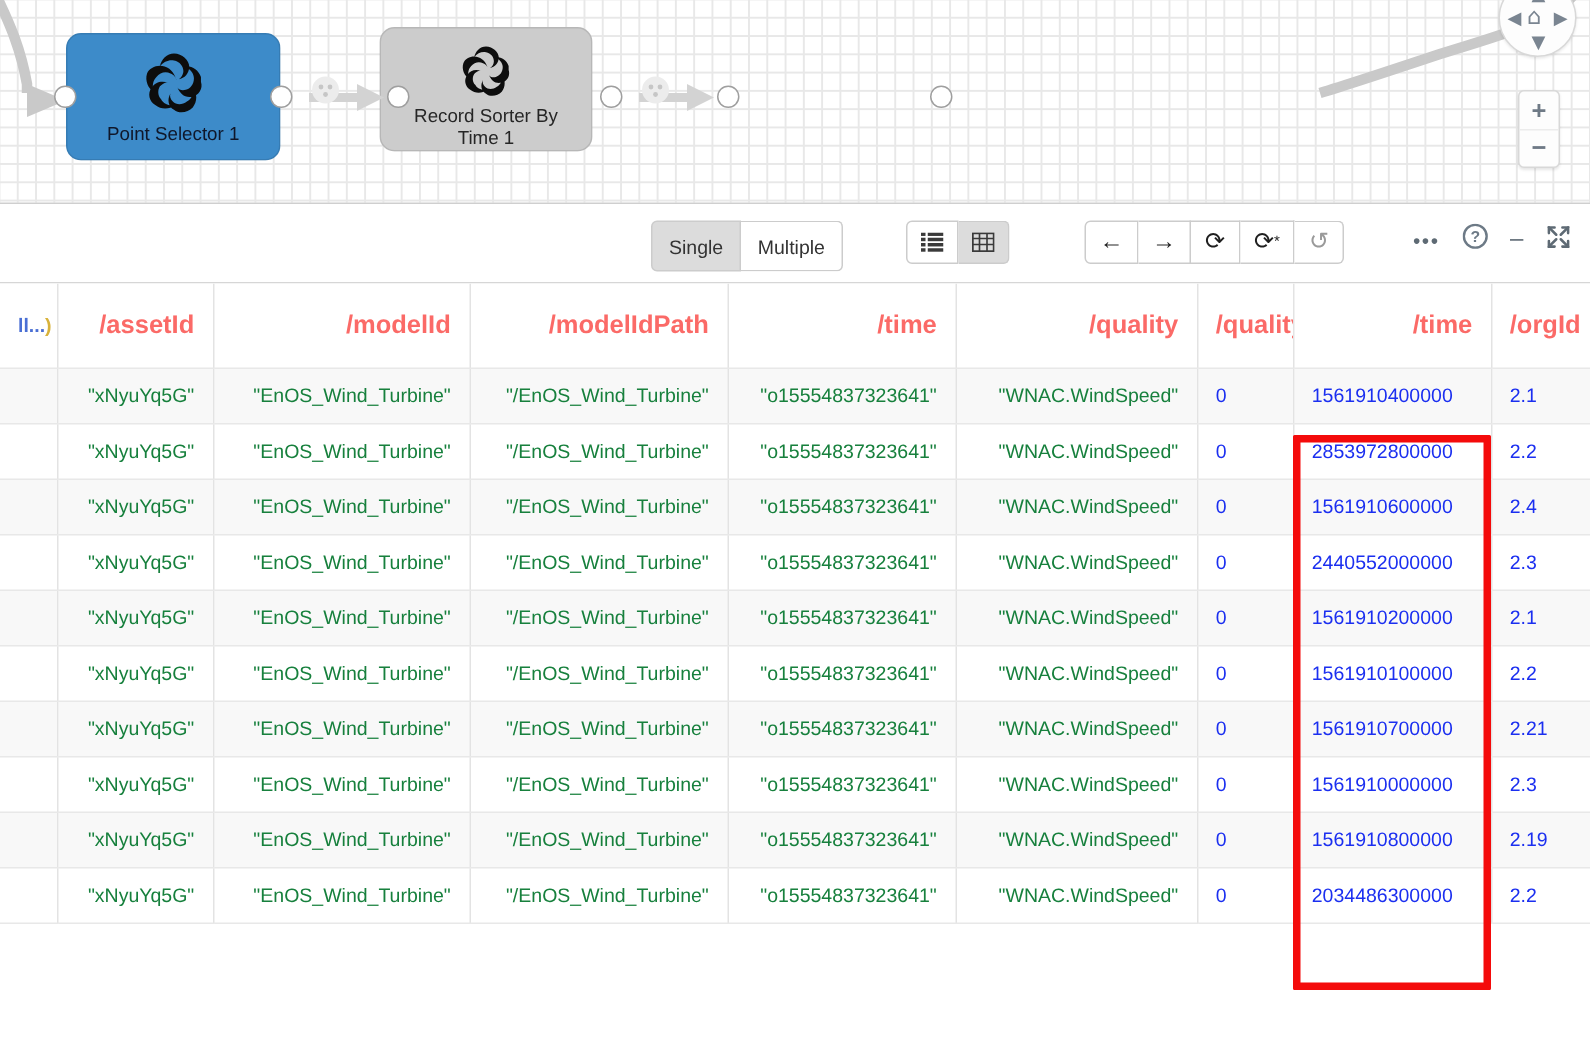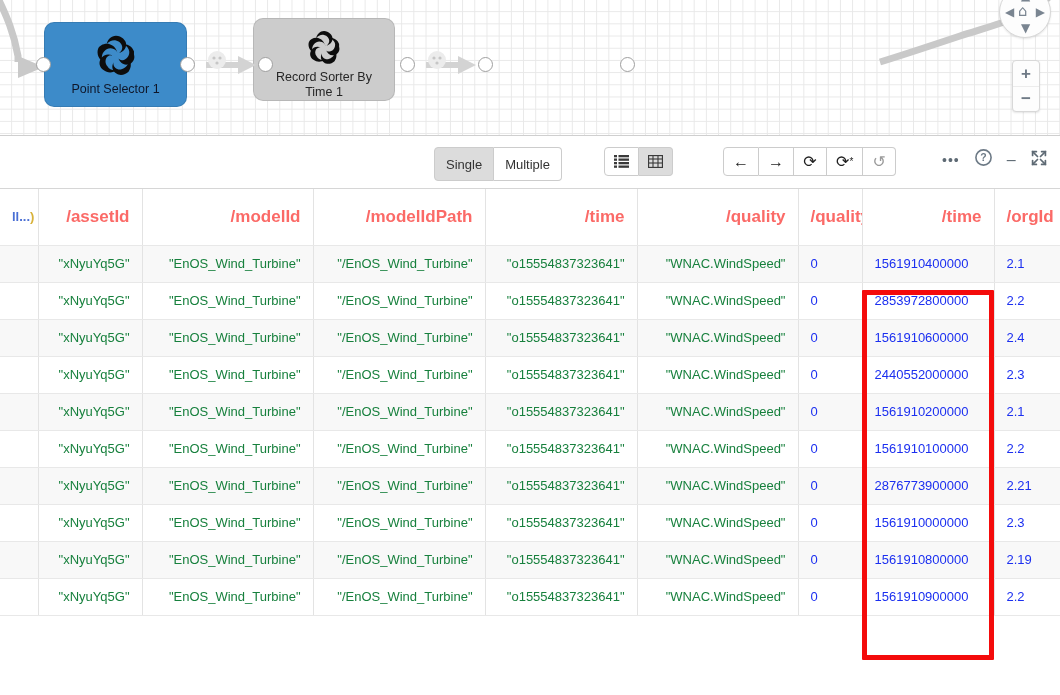--- a/index.html
+++ b/index.html
@@ -439,21 +439,21 @@
           <td class="cell-num">2.2</td>
         </tr>
         <tr class="datarow">
           <td class="cell-empty"></td>
           <td class="cell-str">"xNyuYq5G"</td>
           <td class="cell-str">"EnOS_Wind_Turbine"</td>
           <td class="cell-str">"/EnOS_Wind_Turbine"</td>
           <td class="cell-str">"o15554837323641"</td>
           <td class="cell-str">"WNAC.WindSpeed"</td>
           <td class="cell-num">0</td>
-          <td class="cell-num">2876773900000</td>
+          <td class="cell-num">1561910700000</td>
           <td class="cell-num">2.21</td>
         </tr>
         <tr class="datarow">
           <td class="cell-empty"></td>
           <td class="cell-str">"xNyuYq5G"</td>
           <td class="cell-str">"EnOS_Wind_Turbine"</td>
           <td class="cell-str">"/EnOS_Wind_Turbine"</td>
           <td class="cell-str">"o15554837323641"</td>
           <td class="cell-str">"WNAC.WindSpeed"</td>
           <td class="cell-num">0</td>
@@ -472,20 +472,20 @@
           <td class="cell-num">2.19</td>
         </tr>
         <tr class="datarow">
           <td class="cell-empty"></td>
           <td class="cell-str">"xNyuYq5G"</td>
           <td class="cell-str">"EnOS_Wind_Turbine"</td>
           <td class="cell-str">"/EnOS_Wind_Turbine"</td>
           <td class="cell-str">"o15554837323641"</td>
           <td class="cell-str">"WNAC.WindSpeed"</td>
           <td class="cell-num">0</td>
-          <td class="cell-num">1561910900000</td>
+          <td class="cell-num">2034486300000</td>
           <td class="cell-num">2.2</td>
         </tr>
       </tbody>
   </table>
 
   <div id="timehighlight" style="left: 862px; top: 101px; width: 132px; height: 370px; border-color: rgb(244, 11, 11);"></div>
 </div>
 
 </body></html>

